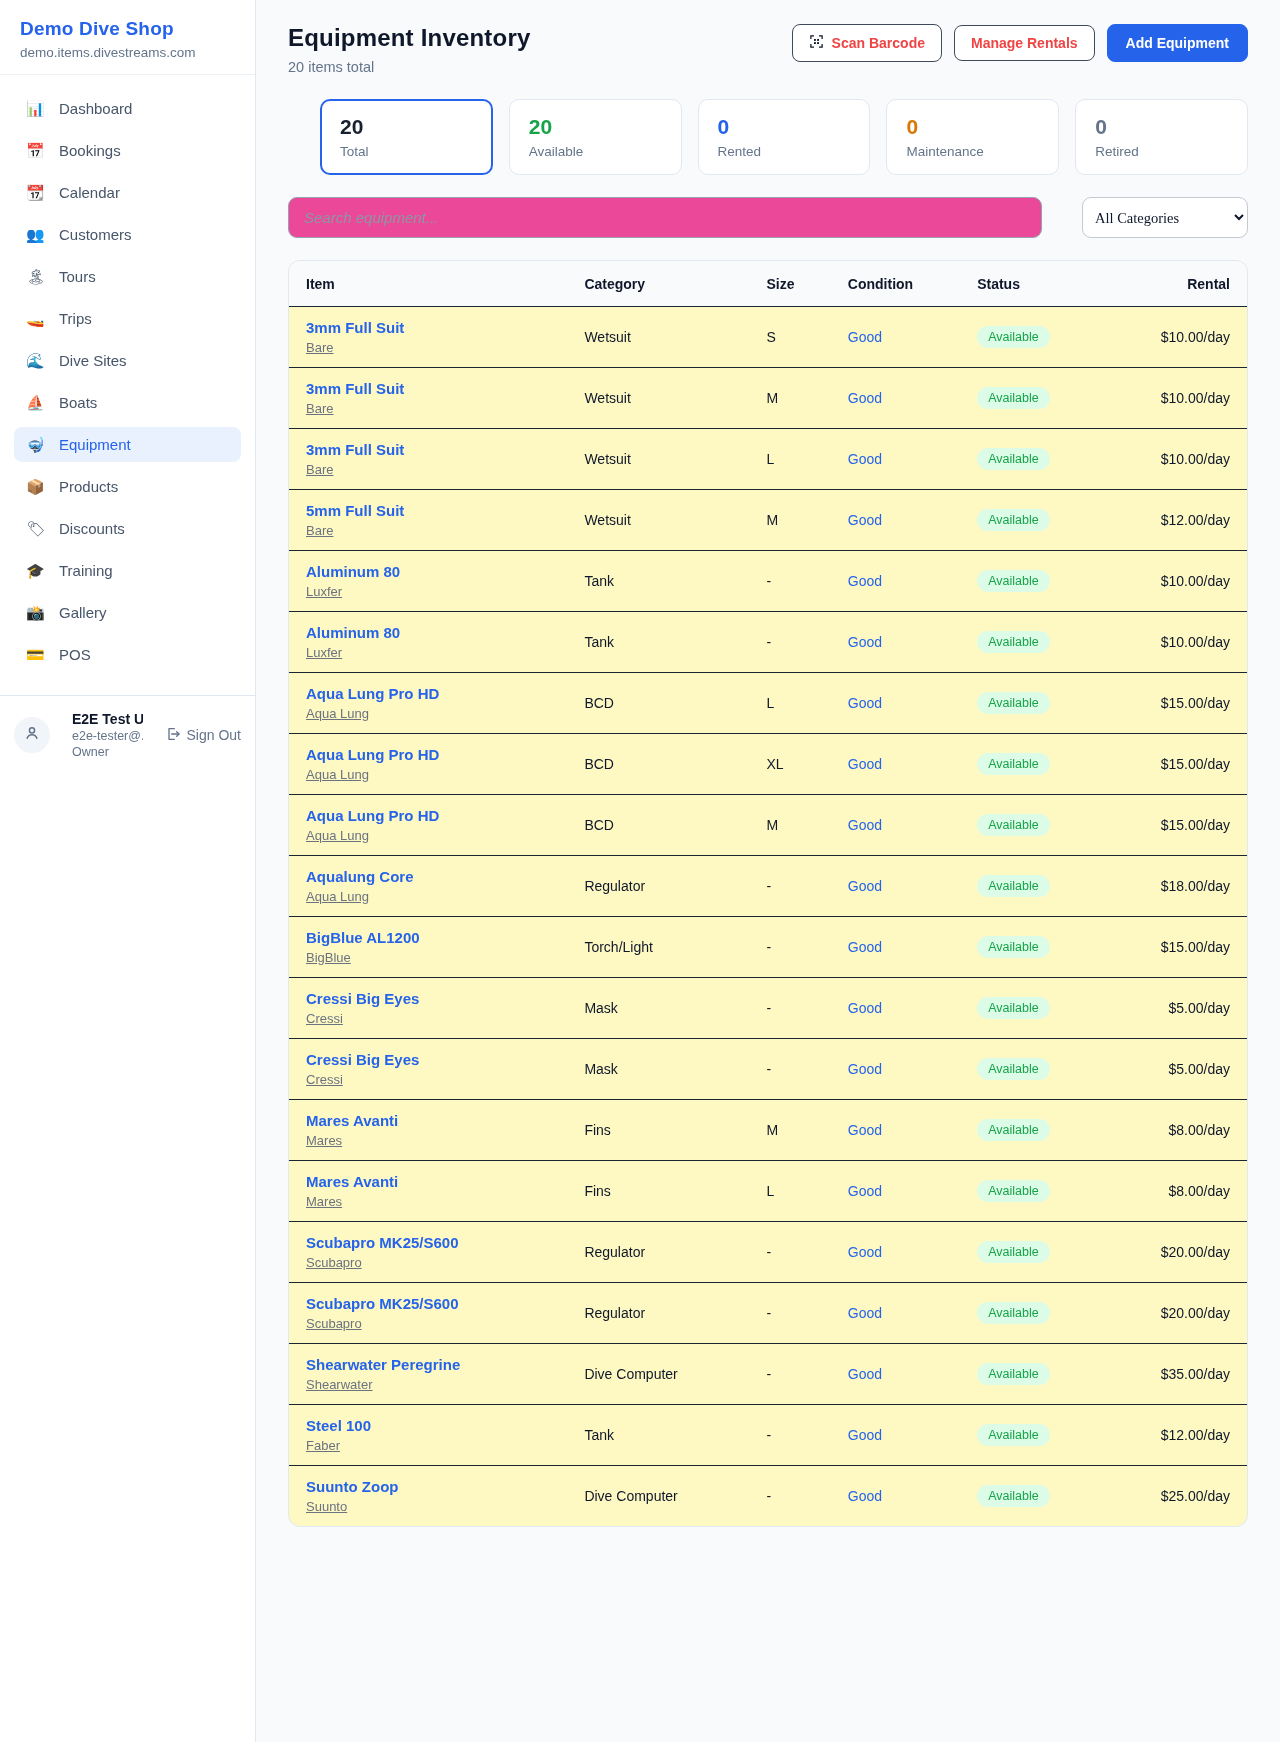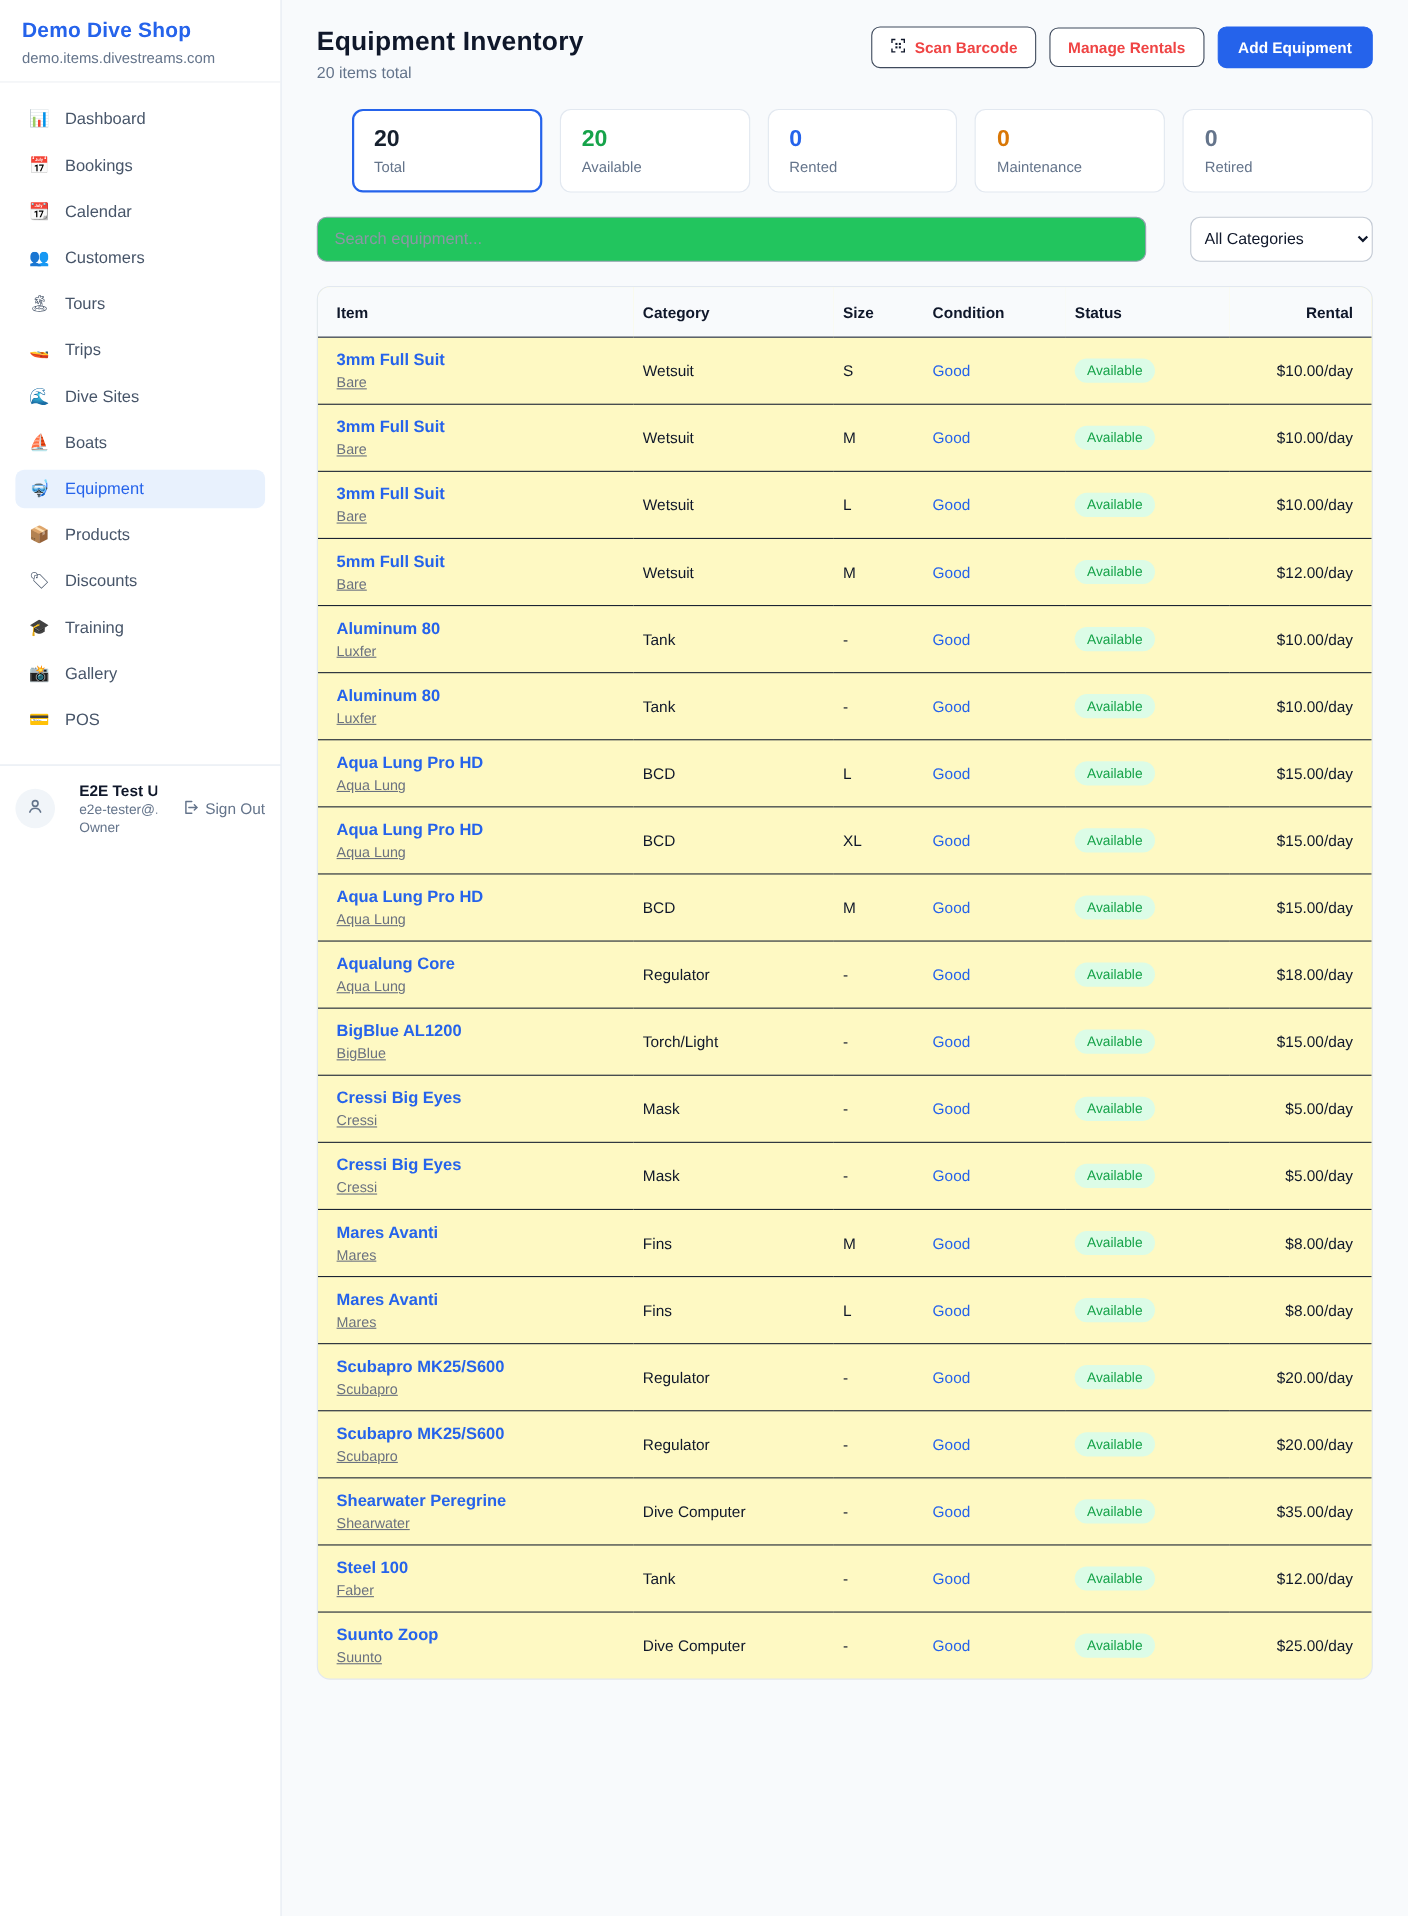--- a/index.html
+++ b/index.html
@@ -32,23 +32,23 @@
   .btn-outline { background:#fff; border:1px solid #3f4a5c; color:#ef4444; padding:9px 16px; }
   .btn-primary { background:#2563eb; border:1px solid #2563eb; color:#fff; padding:10px 18px; }
 
   .stats-row { display:flex; gap:16px; margin-top:24px;padding-left:32px; }
   .stat-card { flex:1; background:#fff; border:1px solid #e2e8f0; border-radius:10px; padding:15px 19px; }
   .stat-card.selected { border:2px solid #2563eb; padding:14px 18px; }
   .stat-value { font-size:21px; font-weight:800; }
   .stat-label { font-size:13.5px; color:#64748b; margin-top:5px; }
 
   .filter-row { display:flex; gap:18px; margin-top:22px; }
-  .search-input { flex:1; height:41px; border:1px solid #96a1b1; border-radius:9px; padding:0 15px; font-size:15px; color:#0f172a; background:#22c55e; font-family:"Liberation Sans",sans-serif; }
+  .search-input { flex:1; height:41px; border:1px solid #96a1b1; border-radius:9px; padding:0 15px; font-size:15px; color:#0f172a; background:#ec4899; font-family:"Liberation Sans",sans-serif;font-style:italic; }
   .search-input::placeholder { color:#8c96a5; }
-  .category-select { width:166px; height:41px; border:1px solid #c3cad4; border-radius:9px; background:#fff; font-size:14.5px; padding:0 8px; color:#0f172a; font-family:Liberation Sans, sans-serif;margin-left:22px; }
+  .category-select { width:166px; height:41px; border:1px solid #c3cad4; border-radius:9px; background:#fff; font-size:14.5px; padding:0 8px; color:#0f172a; font-family:Liberation Serif, serif;margin-left:22px; }
 
   .table-card { margin-top:22px; background:#fef9c3; border:1px solid #e2e8f0; border-radius:12px; overflow:hidden; }
   table { width:100%; border-collapse:collapse; table-layout:fixed; }
   thead th { background:#f8fafc; text-align:left; font-size:14px; font-weight:700; color:#0f172a; padding:15px 8px 14px; border-bottom:1.5px solid #1b2433; }
   th.first, td.first { padding-left:17px; }
   th.rental, td.rental { text-align:right; padding-right:17px; }
   tbody td { padding:12px 8px; border-bottom:1px solid #1b2433; font-size:14px; vertical-align:middle; }
   tbody tr:last-child td { border-bottom:none; }
   .item-link { color:#2563eb; font-weight:700; font-size:15px; text-decoration:none; cursor:pointer; }
   .item-sub { color:#6b7280; font-size:13px; margin-top:4px;text-decoration:underline; }

